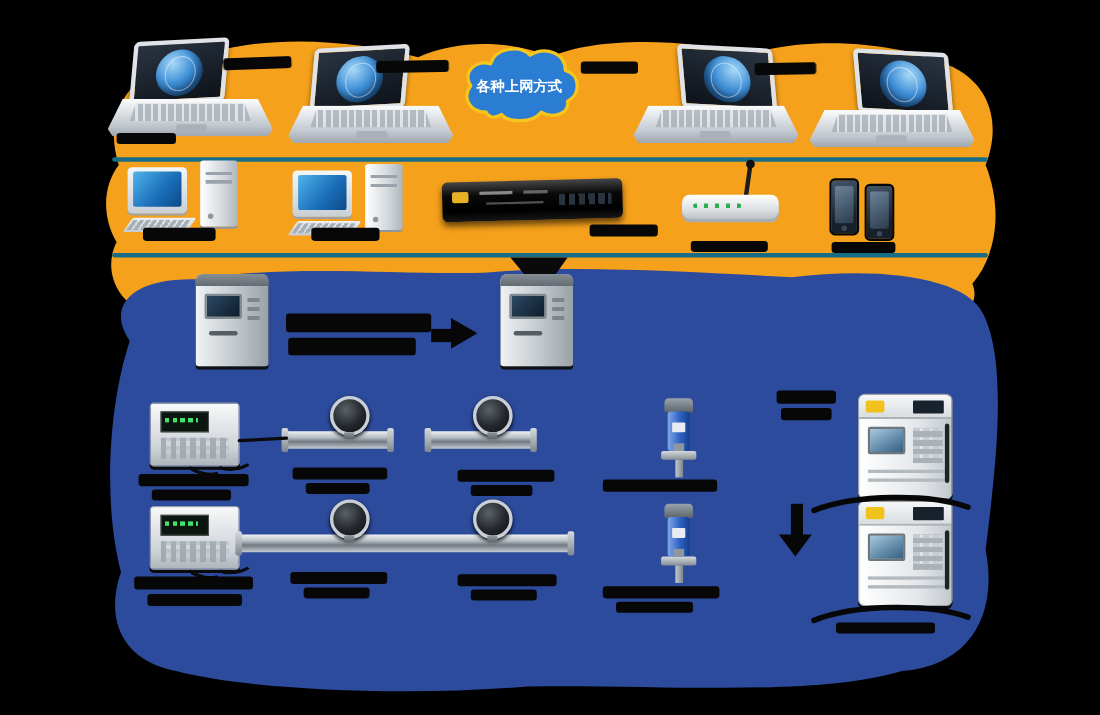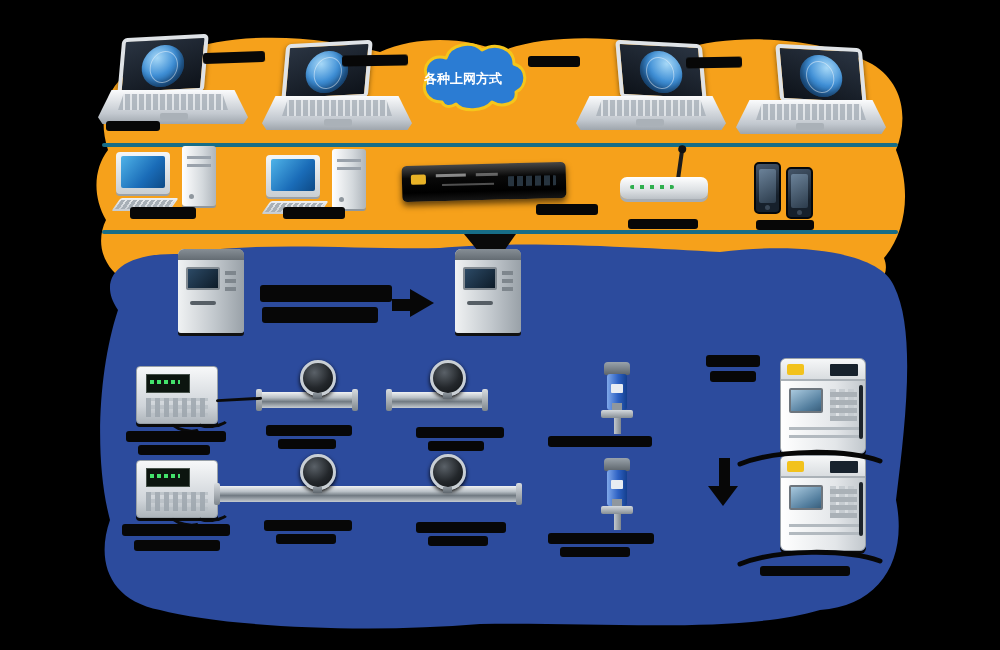--- a/index.html
+++ b/index.html
@@ -9,21 +9,21 @@
   html,body{margin:0;padding:0;background:var(--bg);font-family:"Liberation Sans",sans-serif;}
   #stage{position:relative;width:1000px;height:650px;background:var(--bg);overflow:hidden;}
   #stage *{position:absolute;box-sizing:border-box;}
   svg{display:block}
 
   
   .band-orange{fill:var(--orange)} .band-blue{fill:var(--blue)} .busline{fill:var(--bus)}
 
   
   .cloud-fill{fill:var(--cloud-fill);stroke:var(--cloud-stroke);stroke-width:3;stroke-linejoin:round}
-  .cloud-label{left:424px;top:71px;width:96px;text-align:left;color:var(--cloud-text);
+  .cloud-label{left:424px;top:71px;width:96px;text-align:center;color:var(--cloud-text);
     font:bold 13px/1.2 "Liberation Sans",sans-serif;}
 
   
   .laptop{width:150px;height:92px}
   .laptop.flip{transform:scaleX(-1)}
   .lt-screen{left:22px;top:0;width:86px;height:58px;background:linear-gradient(160deg,#2a3442,#0d1219);
     border:4px solid #dfe3e7;border-radius:5px;transform:skewX(-8deg) rotate(-3deg);box-shadow:0 2px 5px rgba(0,0,0,.5)}
   .lt-screen::before{content:"";position:absolute;left:18px;top:5px;width:42px;height:42px;border-radius:50%;
     background:radial-gradient(circle at 35% 30%,#a6d8f7,#3f8fd6 45%,#1b5fa6 85%);box-shadow:inset -4px -5px 7px rgba(0,0,0,.4)}
   .lt-screen::after{content:"";position:absolute;left:26px;top:11px;width:26px;height:30px;border:1px solid rgba(255,255,255,.45);border-radius:50%}

